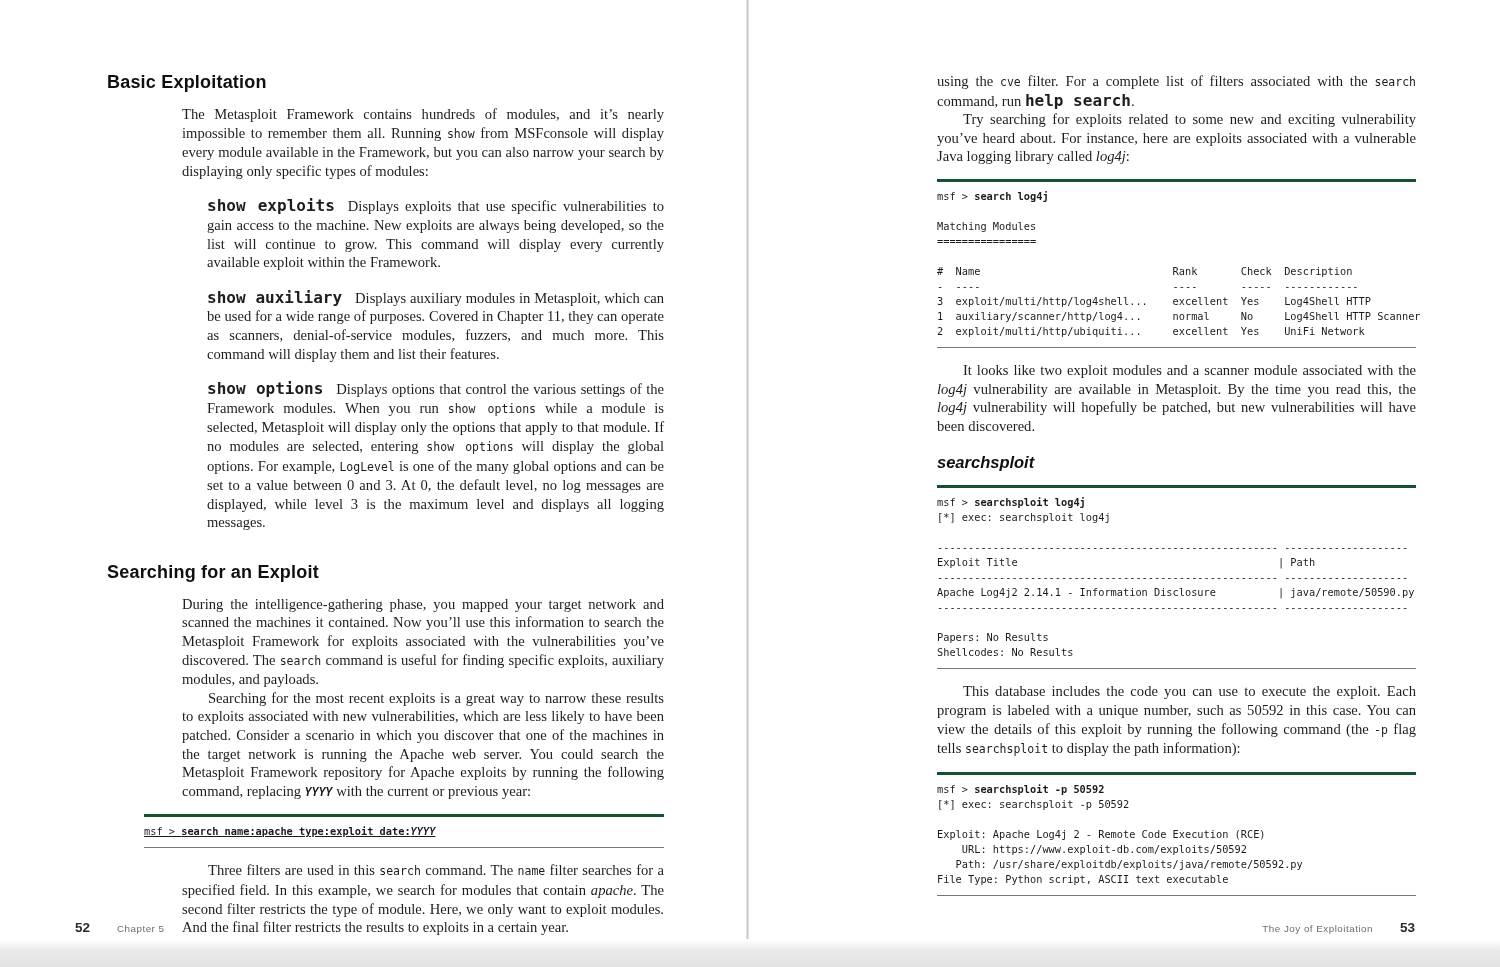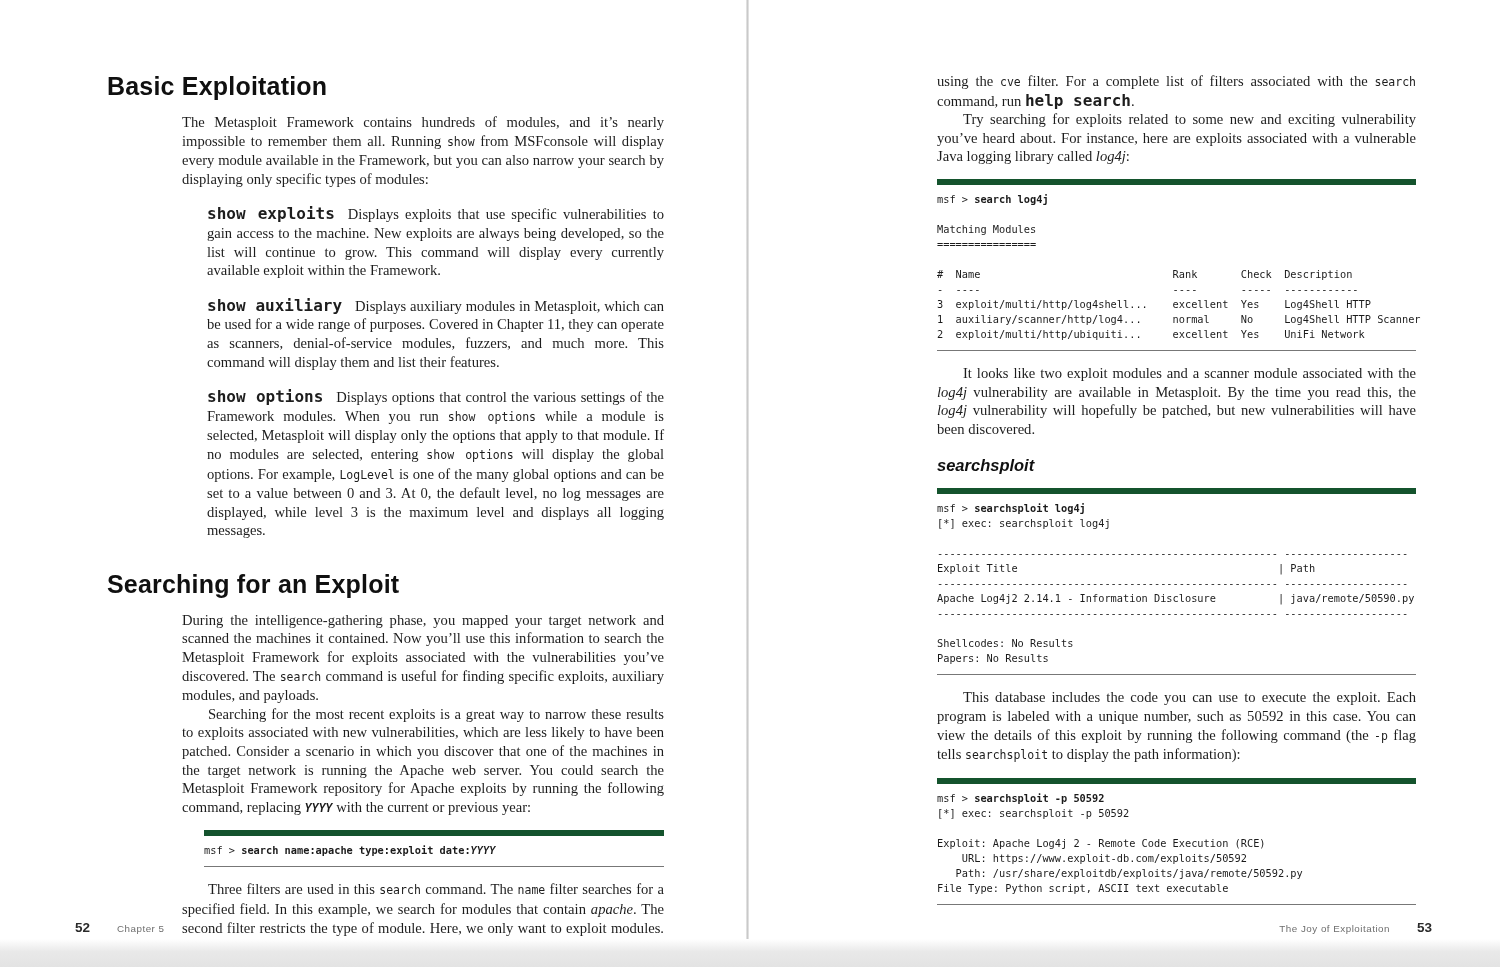--- a/index.html
+++ b/index.html
@@ -14,53 +14,53 @@
   #bottom-edge{
     position:absolute;left:0;bottom:0;width:1500px;height:28px;
     background:linear-gradient(to bottom,#ffffff 0%,#e9e9e9 45%,#e3e3e3 100%);
   }
   .page{position:absolute;}
   #page-left{left:107px;top:72px;width:557px;}
   #page-right{left:937px;top:72px;width:479px;}
 
   .h1{
     font-family:"Liberation Sans",sans-serif;font-weight:bold;
-    font-size:25px;letter-spacing:.2px;color:#101010;margin:0 0 12px 0;
+    font-size:18px;letter-spacing:.2px;color:#101010;margin:0 0 12px 0;
   }
   .h1.mt{margin-top:30px;}
   .h2i{
     font-family:"Liberation Sans",sans-serif;font-weight:bold;font-style:italic;
     font-size:16.5px;color:#101010;margin:18px 0 10px 0;
   }
   p{margin:0;font-size:14.6px;line-height:18.6px;text-align:justify;}
   p.indent{text-indent:26px;}
   #page-left p{margin-left:75px;}
   #page-left .def{margin-left:100px;margin-top:17px;}
-  #page-left .codeblock{margin-left:97px;}
+  #page-left .codeblock{margin-left:37px;text-decoration:underline;}
 
   .m{font-family:"DejaVu Sans Mono",monospace;font-size:11.5px;}
   .mb{font-family:"DejaVu Sans Mono",monospace;font-size:16px;font-weight:bold;}
   .i{font-style:italic;}
   .im{font-family:"DejaVu Sans Mono",monospace;font-size:11.5px;font-style:italic;font-weight:bold;}
   .gap{display:inline-block;width:13px;}
 
   .codeblock{
-    border-top:6px solid #14532d;border-bottom:1px solid #777;
+    border-top:3px solid #14532d;border-bottom:1px solid #777;
     padding:7px 0 8px 0;margin:13px 0 13px 0;
   }
   .codeblock pre{
     margin:0;font-family:"DejaVu Sans Mono",monospace;
     font-size:10.3px;line-height:15px;color:#1b1b1b;white-space:pre;
   }
   .codeblock pre .b{font-weight:bold;}
   .codeblock pre .bi{font-weight:bold;font-style:italic;}
 
   .footer{position:absolute;top:918px;font-family:"Liberation Sans",sans-serif;white-space:nowrap;}
   #footer-left{left:75px;}
-  #footer-right{right:68px;text-align:right;}
+  #footer-right{right:85px;text-align:right;}
   .pgnum{font-weight:bold;font-size:13.5px;color:#2a2a2a;}
   .pglabel{font-size:9.8px;color:#6e6e6e;letter-spacing:.5px;}
   #footer-left .pglabel{margin-left:27px;}
   #footer-right .pglabel{margin-right:27px;}
 </style>
 </head>
 <body>
 
 <div id="spread">
   <div class="page" id="page-left">
@@ -98,22 +98,22 @@
       <div class="codeblock">
         <pre>msf &gt; <span class="b">searchsploit log4j</span></pre>
         <pre>[*] exec: searchsploit log4j</pre>
         <pre>&nbsp;</pre>
         <pre>------------------------------------------------------- --------------------</pre>
         <pre>Exploit Title                                          | Path</pre>
         <pre>------------------------------------------------------- --------------------</pre>
         <pre>Apache Log4j2 2.14.1 - Information Disclosure          | java/remote/50590.py</pre>
         <pre>------------------------------------------------------- --------------------</pre>
         <pre>&nbsp;</pre>
+        <pre>Papers: No Results</pre>
         <pre>Shellcodes: No Results</pre>
-        <pre>Papers: No Results</pre>
       </div>
       <p class="indent">This database includes the code you can use to execute the exploit. Each program is labeled with a unique number, such as 50592 in this case. You can view the details of this exploit by running the following command (the <span class="m">-p</span> flag tells <span class="m">searchsploit</span> to display the path information):</p>
       <div class="codeblock">
         <pre>msf &gt; <span class="b">searchsploit -p 50592</span></pre>
         <pre>[*] exec: searchsploit -p 50592</pre>
         <pre>&nbsp;</pre>
         <pre>Exploit: Apache Log4j 2 - Remote Code Execution (RCE)</pre>
         <pre>    URL: https://www.exploit-db.com/exploits/50592</pre>
         <pre>   Path: /usr/share/exploitdb/exploits/java/remote/50592.py</pre>
         <pre>File Type: Python script, ASCII text executable</pre>

